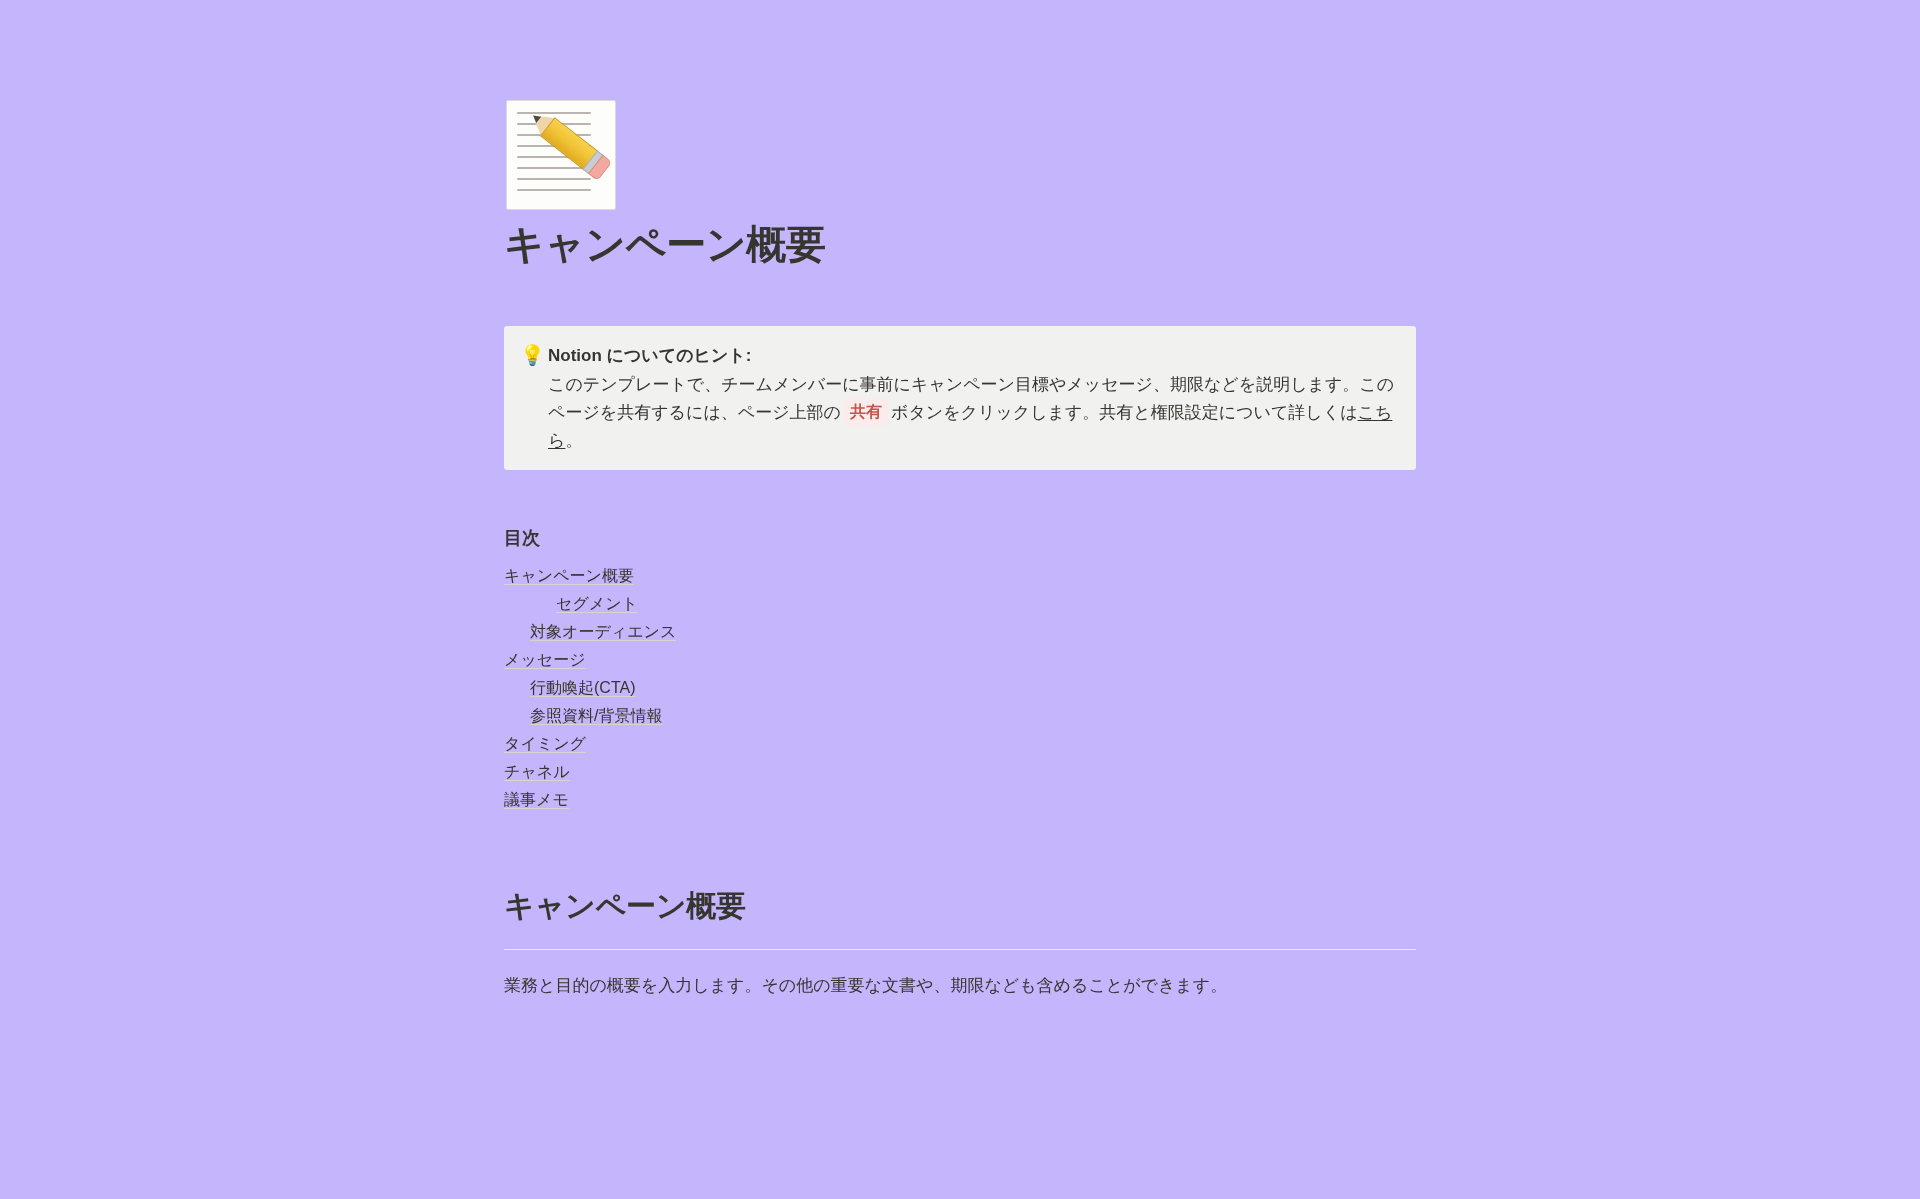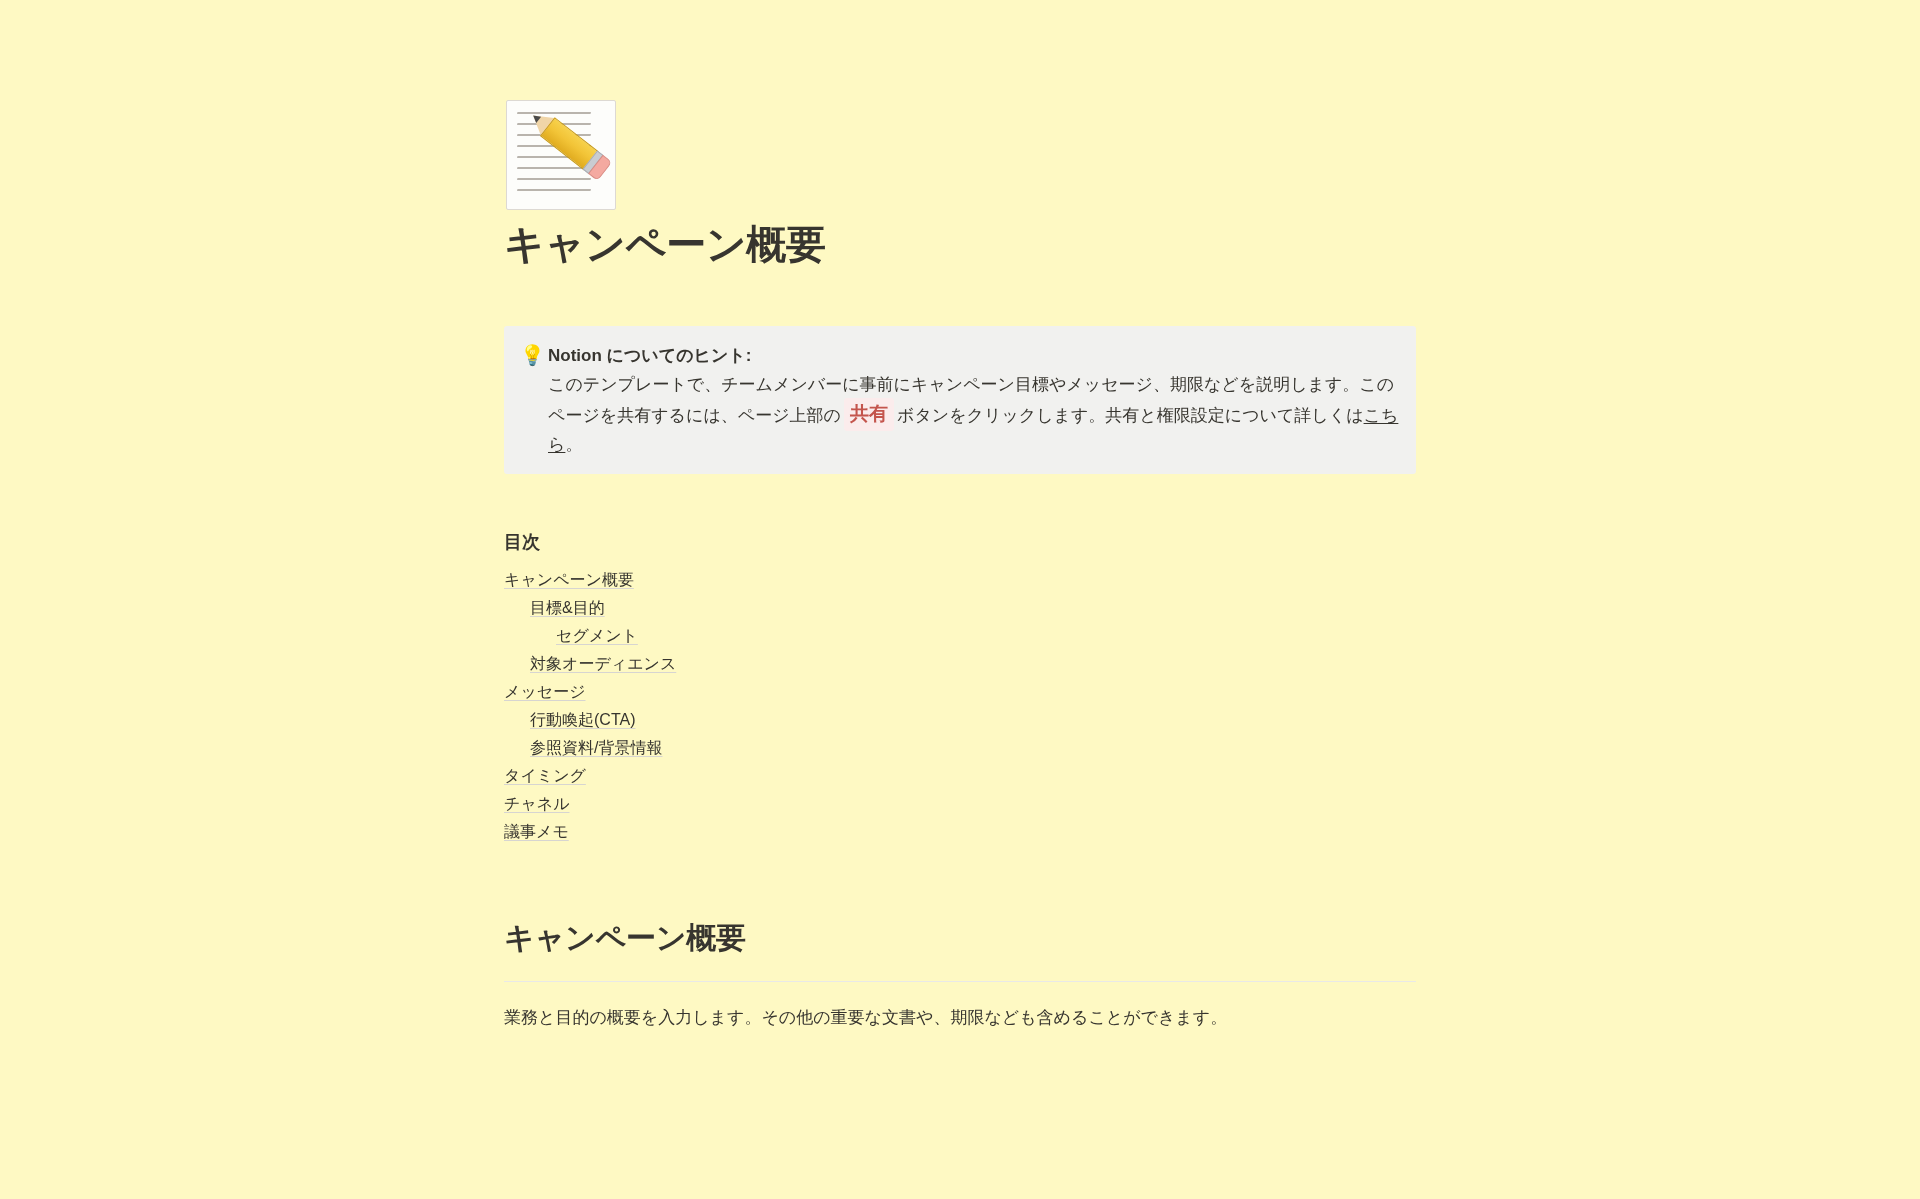--- a/index.html
+++ b/index.html
@@ -11,21 +11,21 @@
     width: 1920px;
     height: 1199px;
     font-family: "Liberation Sans", "DejaVu Sans", sans-serif;
     color: #37352f;
     overflow: hidden;
   }
   .page {
     position: relative;
     width: 1920px;
     min-height: 1199px;
-    background: #fef9c3;
+    background: #c4b5fd;
   }
   .content {
     width: 912px;
     margin: 0 auto;
     padding-top: 100px;
     padding-left: 0;
   }
   
   .page-icon {
     width: 108px;
@@ -148,21 +148,21 @@
   }
   .callout-body .tip-head {
     font-weight: 700;
     display: block;
     margin-bottom: 1px;
   }
   .share-chip {
     display: inline-block;
     background: #fbecec;
     color: #c4554d;
-    font-size: 19px;
+    font-size: 16px;
     font-weight: 700;
     padding: 1px 6px;
     border-radius: 3px;
     margin: 0 3px;
     vertical-align: 1px;
     font-family: "Liberation Sans", sans-serif;
   }
   .inline-link {
     color: #37352f;
     text-decoration: underline;
@@ -248,21 +248,20 @@
     <div class="callout">
       <div class="callout-emoji">💡</div>
       <div class="callout-body">
         <span class="tip-head">Notion についてのヒント:</span><span>このテンプレートで、チームメンバーに事前にキャンペーン目標やメッセージ、期限などを説明します。このページを共有するには、ページ上部の</span><span class="share-chip">共有</span><span>ボタンをクリックします。共有と権限設定について詳しくは</span><span class="inline-link">こちら</span><span>。</span>
       </div>
     </div>
 
     <div class="toc-title">目次</div>
     <nav class="toc">
       <span class="row"><a class="lvl-1">キャンペーン概要</a></span>
-      <span class="row"><a class="lvl-2">目標&amp;目的</a></span>
       <span class="row"><a class="lvl-3">セグメント</a></span>
       <span class="row"><a class="lvl-2">対象オーディエンス</a></span>
       <span class="row"><a class="lvl-1">メッセージ</a></span>
       <span class="row"><a class="lvl-2">行動喚起(CTA)</a></span>
       <span class="row"><a class="lvl-2">参照資料/背景情報</a></span>
       <span class="row"><a class="lvl-1">タイミング</a></span>
       <span class="row"><a class="lvl-1">チャネル</a></span>
       <span class="row"><a class="lvl-1">議事メモ</a></span>
     </nav>
 

